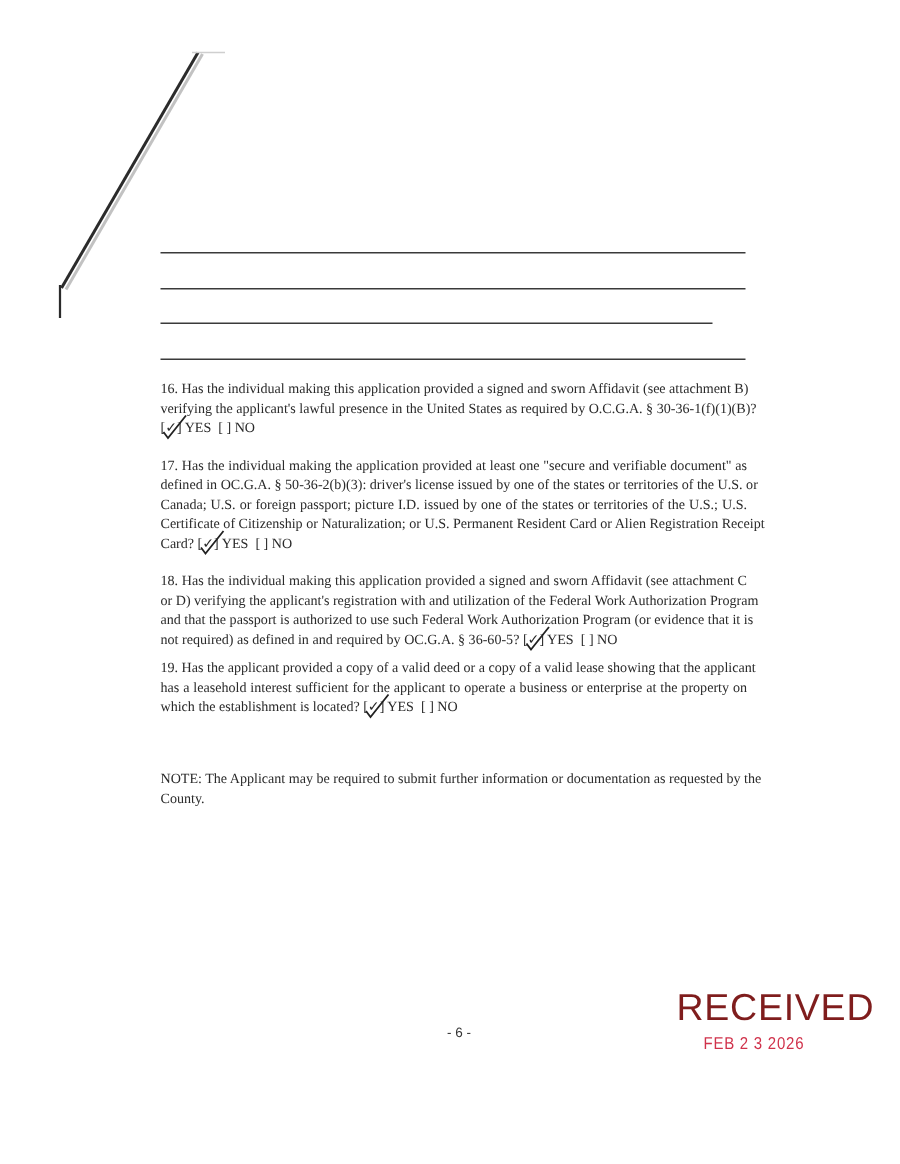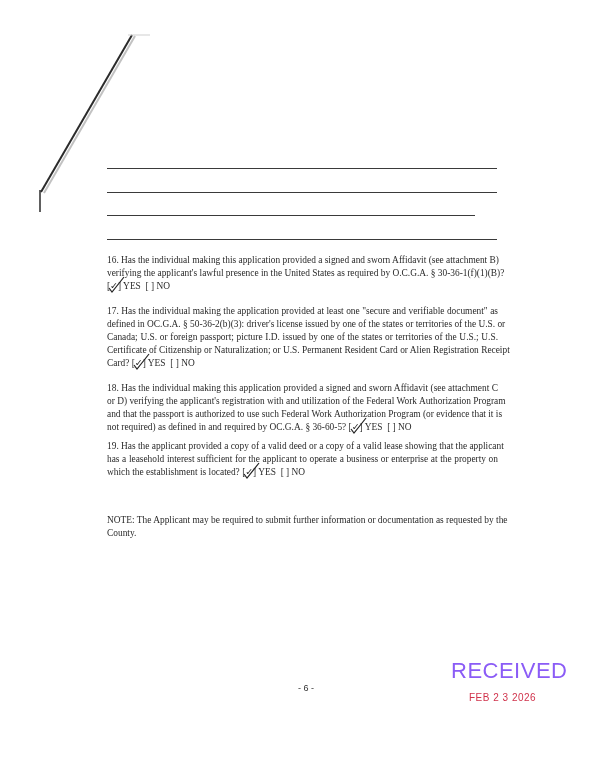--- a/index.html
+++ b/index.html
@@ -12,21 +12,21 @@
     .para {
       position: absolute; left: 107px; width: 391px;
       font-size: 9.4px; line-height: 13px; text-align: justify;
     }
     .para .line { display: block; white-space: nowrap; text-align: justify; text-align-last: justify; }
     .para .line.last { text-align-last: left; }
     .rule { position: absolute; height: 1px; background: #3a3a3a; }
     .check { position: relative; display: inline-block; }
     .checkmark { position: absolute; left: 1px; top: -4px; pointer-events: none; }
     .pagenum { position: absolute; left: 298px; top: 683px; font-family: "Liberation Sans", sans-serif; font-size: 9px; color: #333; }
-    .stamp-received { position: absolute; left: 451px; top: 658px; font-family: "Liberation Sans", sans-serif; font-size: 22px; color: #8b5cf6; letter-spacing: 0.5px; }
+    .stamp-received { position: absolute; left: 451px; top: 658px; font-family: "Liberation Sans", sans-serif; font-size: 25px; color: #7f1d1d; letter-spacing: 0.5px; }
     .stamp-date { position: absolute; left: 469px; top: 691px; font-family: "Liberation Sans", sans-serif; font-size: 10px; color: #d0324b; letter-spacing: 0.5px; transform: scaleY(1.15); }
   </style>
 </head>
 <body>
 
 <div class="page">
 
   <svg class="diag" width="160" height="230">
     <line x1="132" y1="35" x2="41" y2="192" stroke="#2b2b2b" stroke-width="2"></line>
     <line x1="133" y1="35" x2="42" y2="192" stroke="#9a9a9a" stroke-width="2" transform="translate(2,1)" opacity="0.6"></line>

